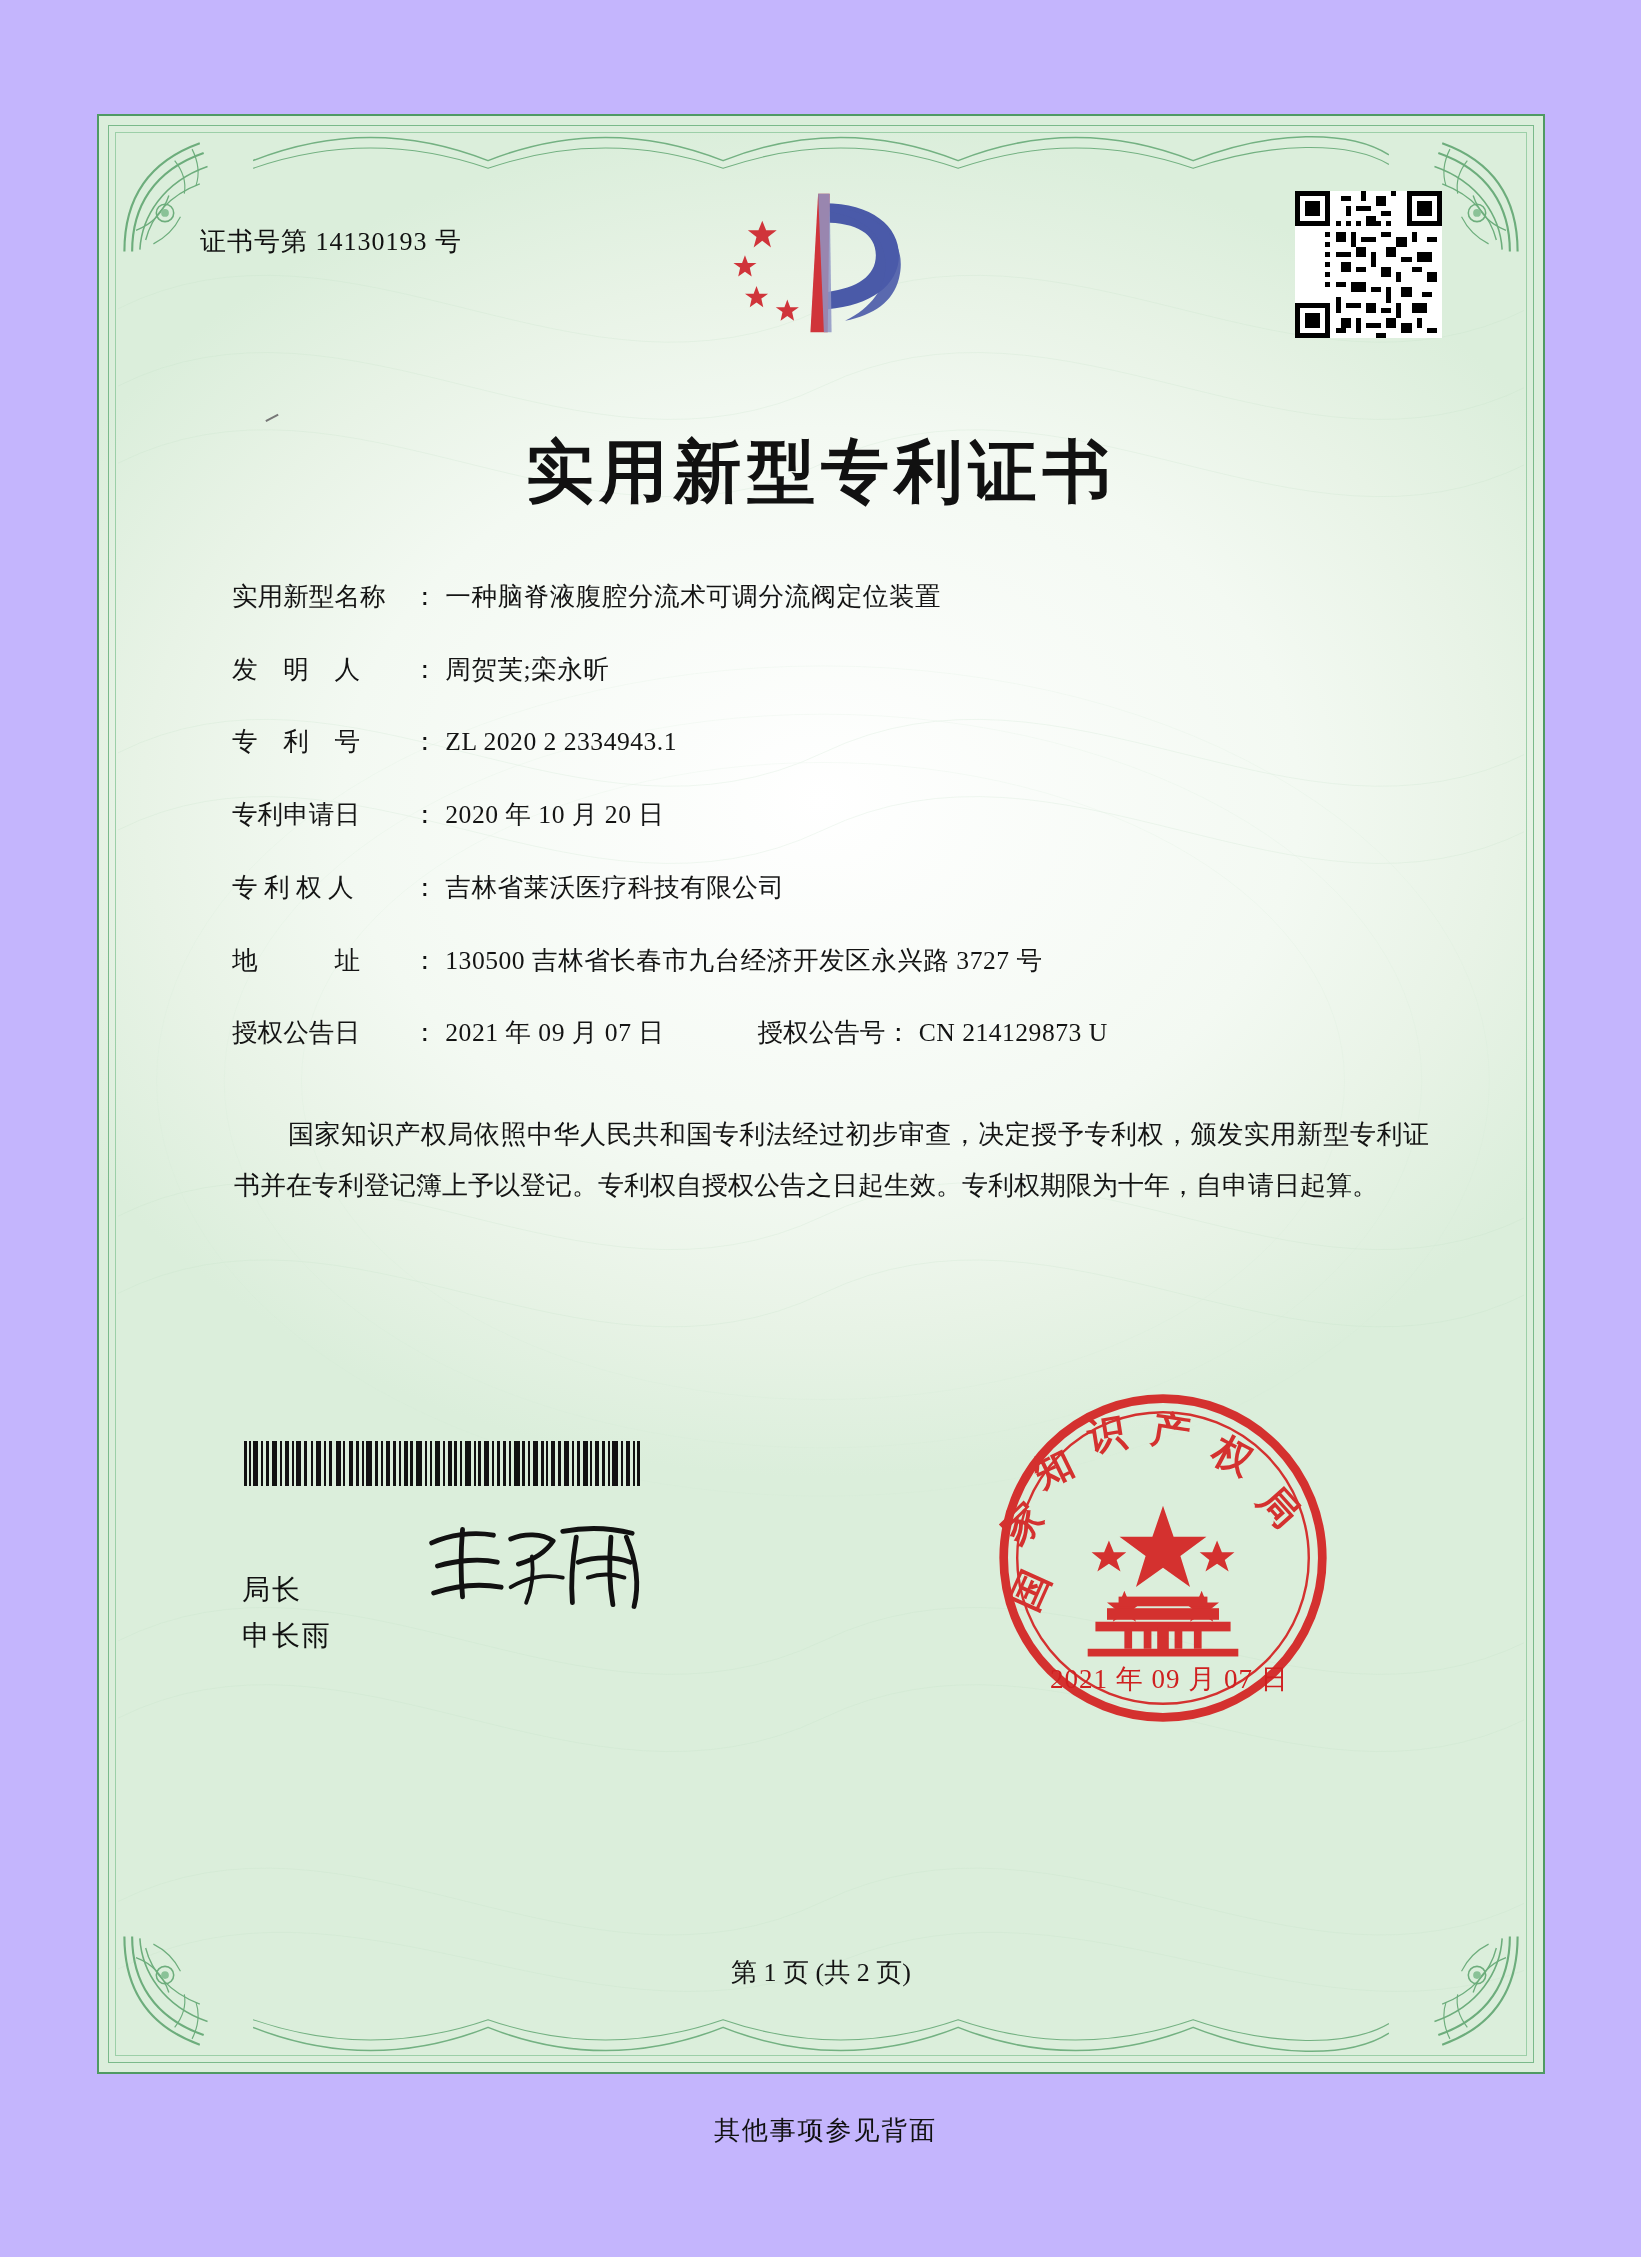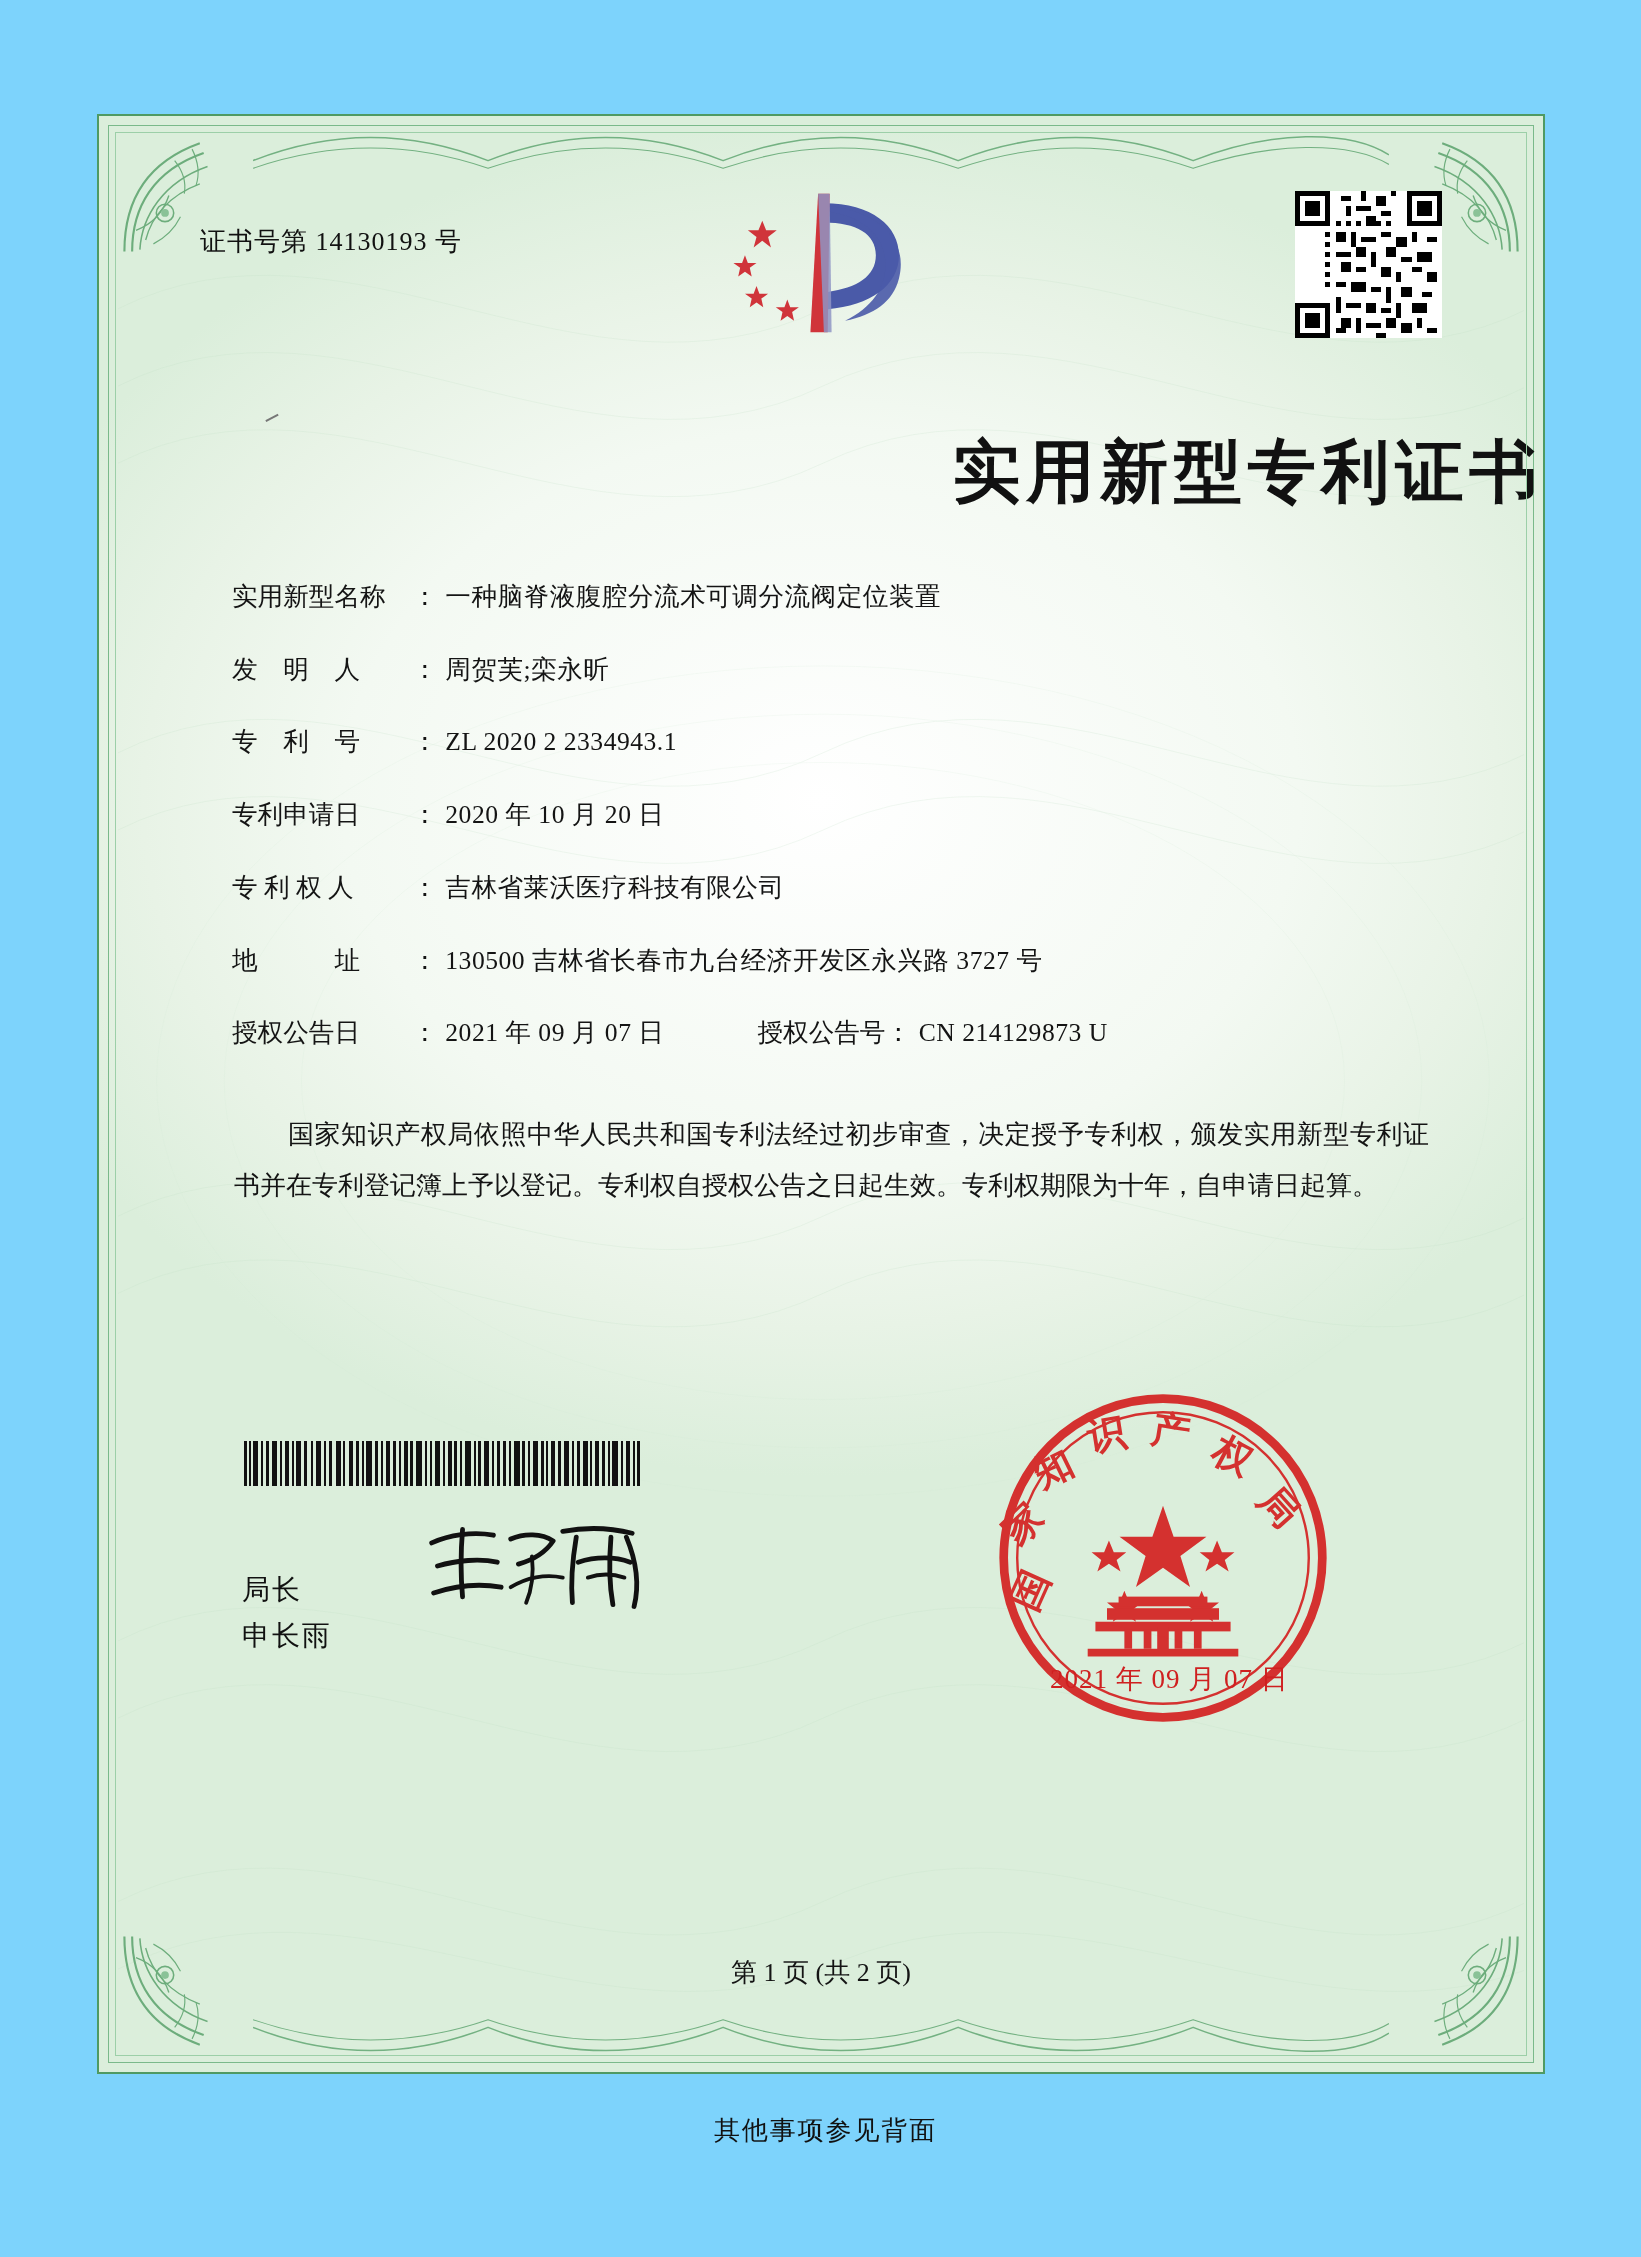--- a/index.html
+++ b/index.html
@@ -15,21 +15,21 @@
     position: relative;
     overflow: hidden;
   }
 
   
   .page {
     position: absolute;
     left: 0; top: 0;
     width: 1641px;
     height: 2257px;
-    background: #7dd3fc;
+    background: #c4b5fd;
   }
 
   .cert-frame {
     position: absolute;
     left: 97px;
     top: 114px;
     width: 1448px;
     height: 1960px;
     box-sizing: border-box;
     border: 2.9px solid #4f9a63;
@@ -108,21 +108,21 @@
     right: 101px;
     top: 75px;
     width: 147px;
     height: 147px;
   }
 
   .title {
     position: absolute;
     left: 0; right: 0;
     top: 311px;
-    text-align: right;
+    text-align: center;
     font-size: 68px;
     letter-spacing: 5.8px;
     font-weight: bold;
     font-family: "DejaVu Serif", "Liberation Serif", serif;
     color: #111;
   }
 
   .tick {
     position: absolute;
     left: 166px;

